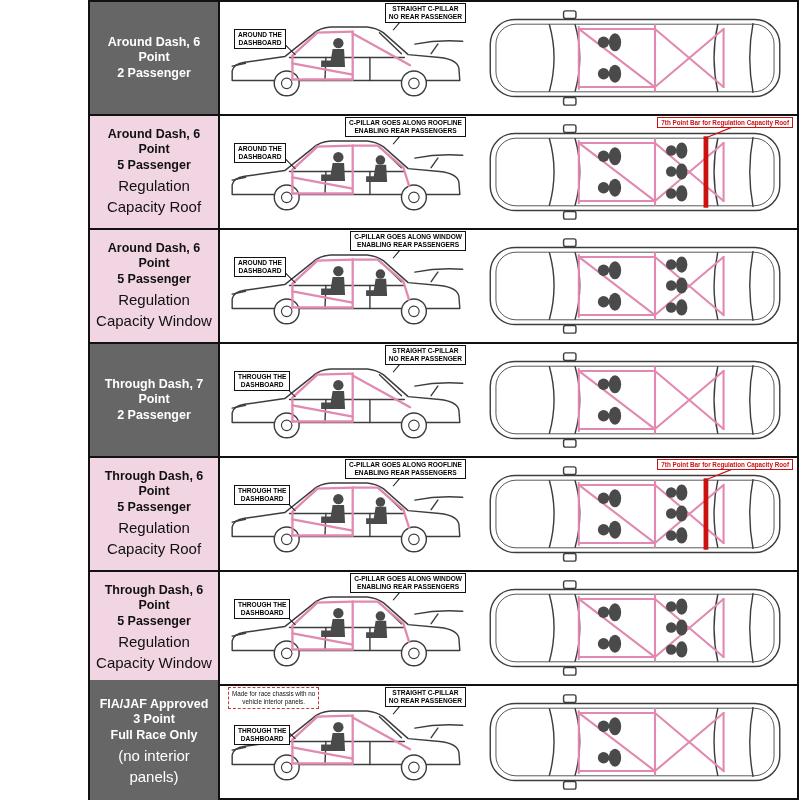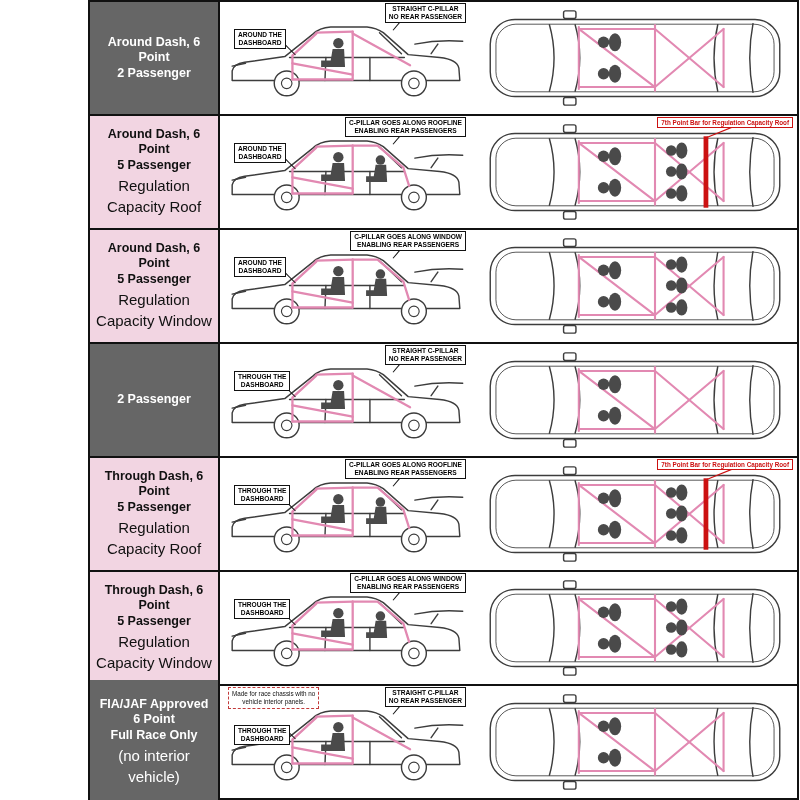--- a/index.html
+++ b/index.html
@@ -237,20 +237,21 @@
         <div class="top-wrap">
           <svg class="art" viewBox="0 0 320 105">
               <use href="#top-5"></use>
             </svg>
         </div>
       </div>
     </div>
 
     <div class="row">
       <div class="label-cell gray">
+        <div class="lmain">Through Dash, 7 Point</div>
         <div class="lmain">2 Passenger</div>
       </div>
       <div class="side-cell">
         <div class="side-wrap">
           <svg class="art" viewBox="0 0 250 115">
               <use href="#side-2"></use>
             </svg>
           <div class="leader dash-l"></div>
           <div class="leader cp-l"></div>
           <div class="callout dash-box">
@@ -336,23 +337,23 @@
           <svg class="art" viewBox="0 0 320 105">
               <use href="#top-5"></use>
             </svg>
         </div>
       </div>
     </div>
 
     <div class="row row7">
       <div class="label-cell gray">
         <div class="lmain">FIA/JAF Approved</div>
-        <div class="lmain">6 Point</div>
+        <div class="lmain">3 Point</div>
         <div class="lmain">Full Race Only</div>
-        <div class="lsub">(no interior vehicle)</div>
+        <div class="lsub">(no interior panels)</div>
       </div>
       <div class="side-cell">
         <div class="side-wrap">
           <svg class="art" viewBox="0 0 250 115">
               <use href="#side-2"></use>
             </svg>
           <div class="race-box">
             <span>Made for race chassis with no</span>
             <span>vehicle interior panels.</span>
           </div>

